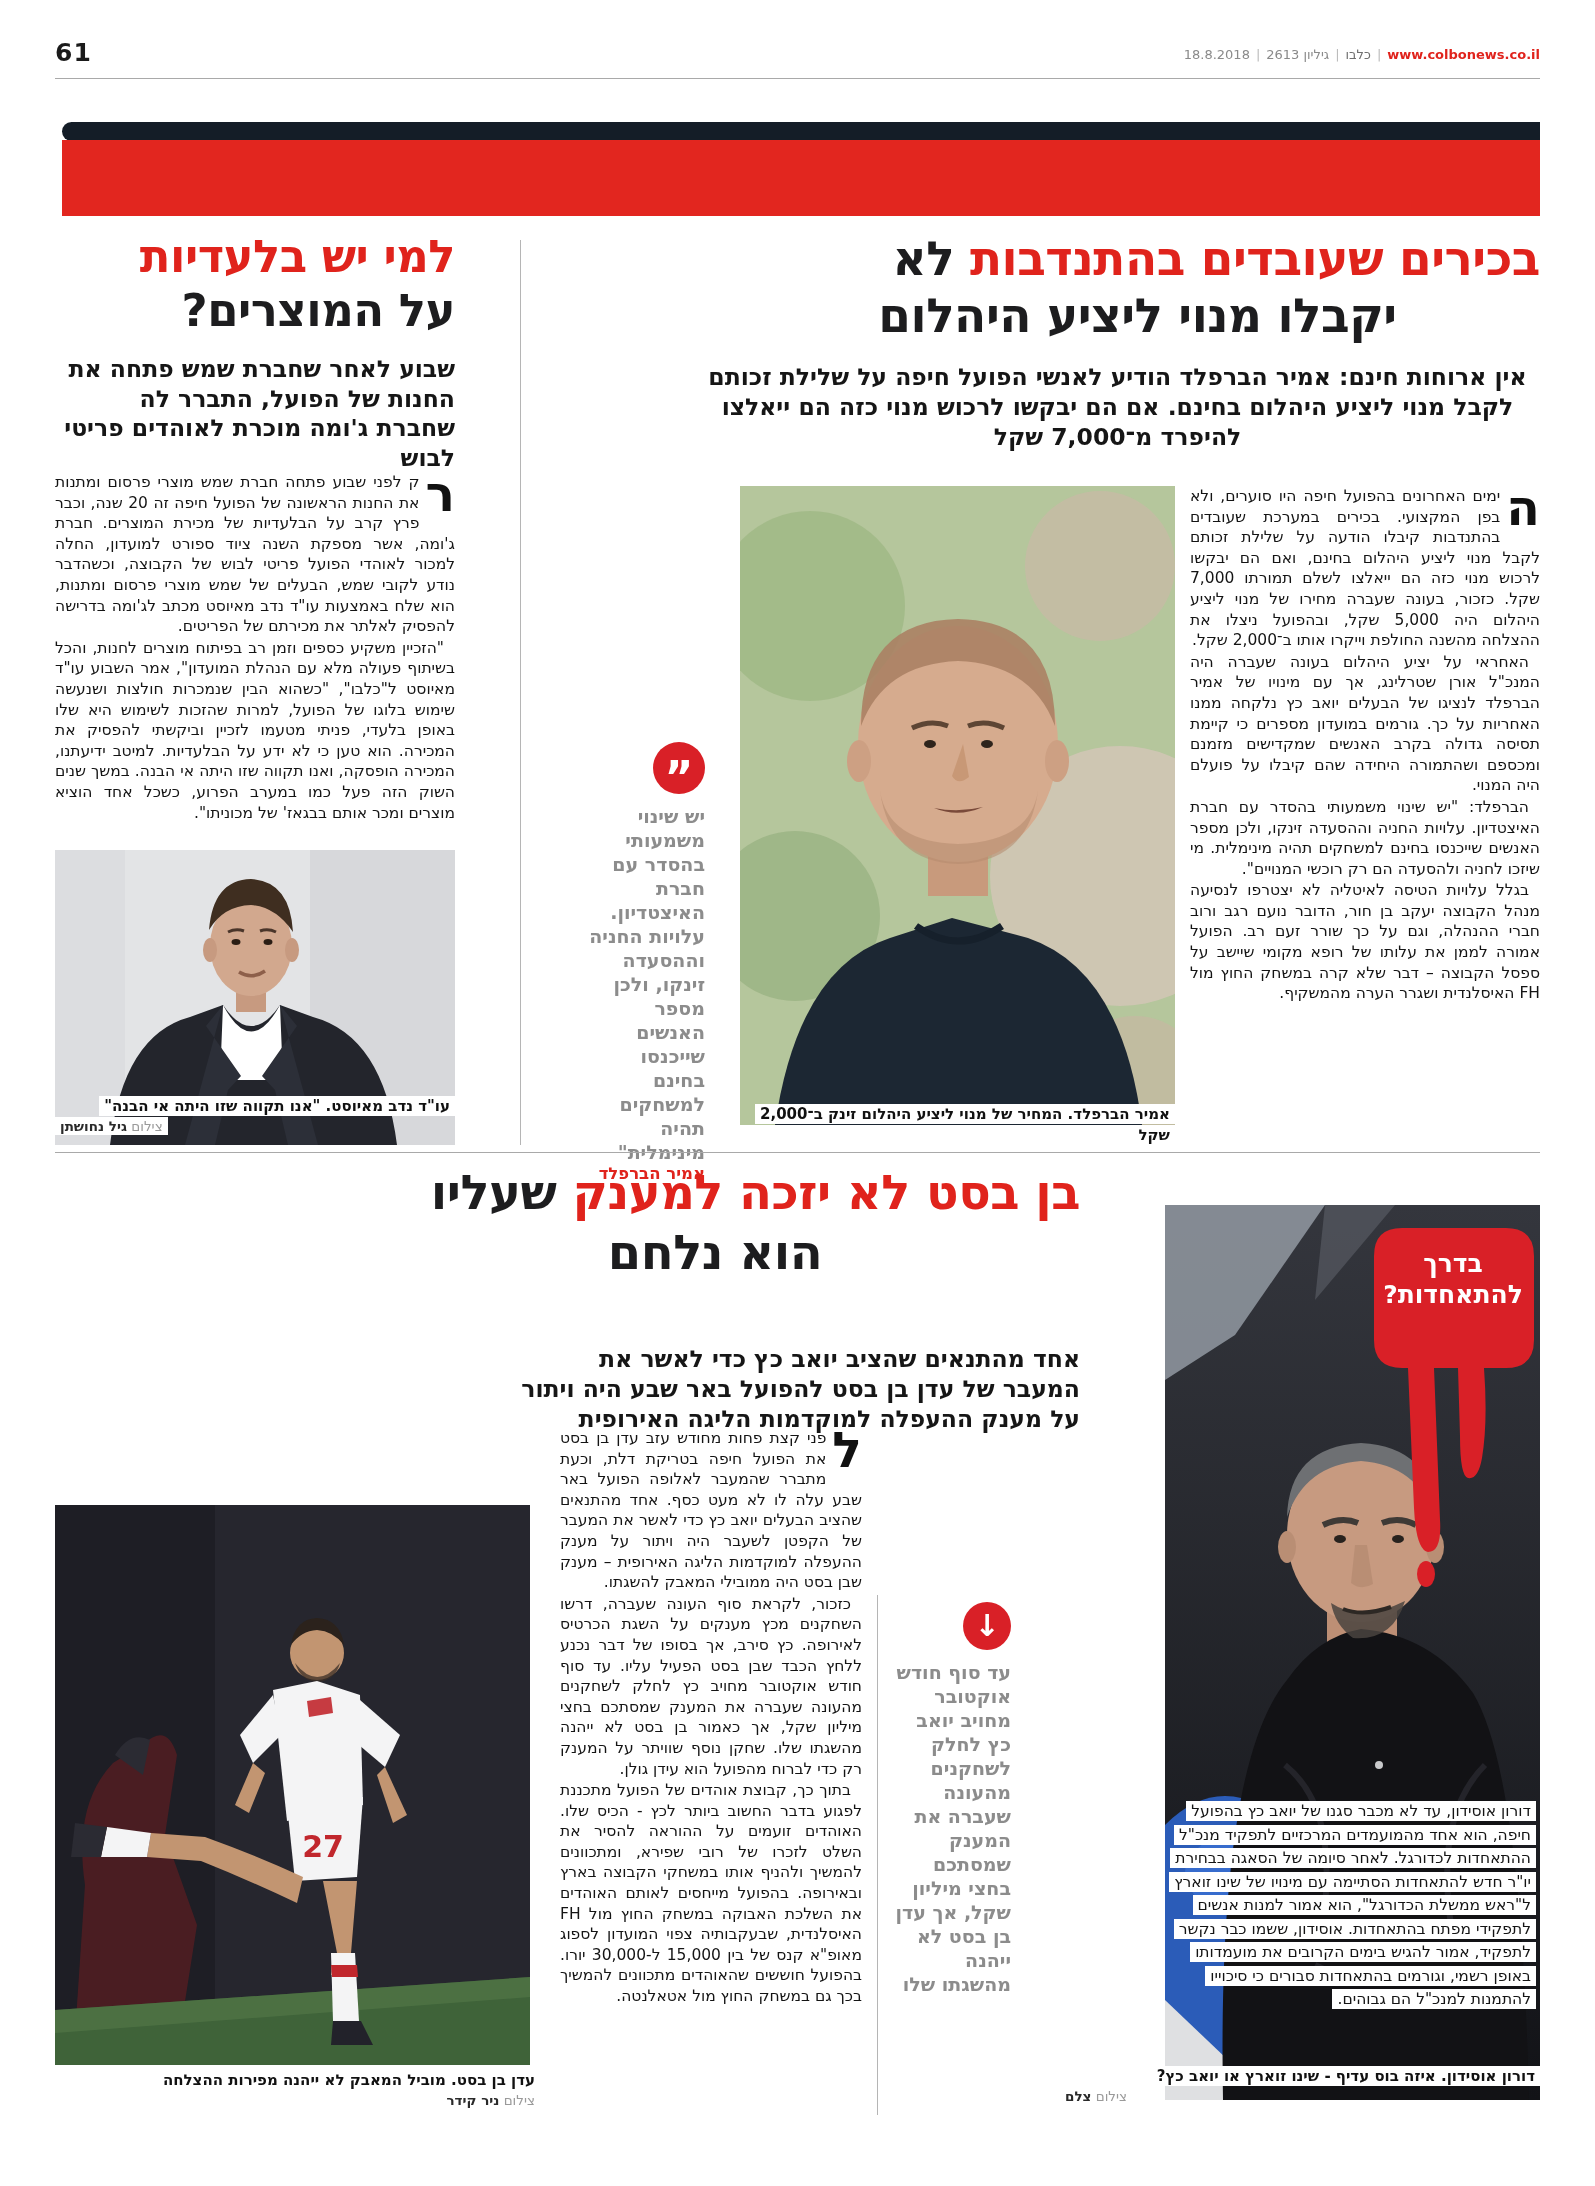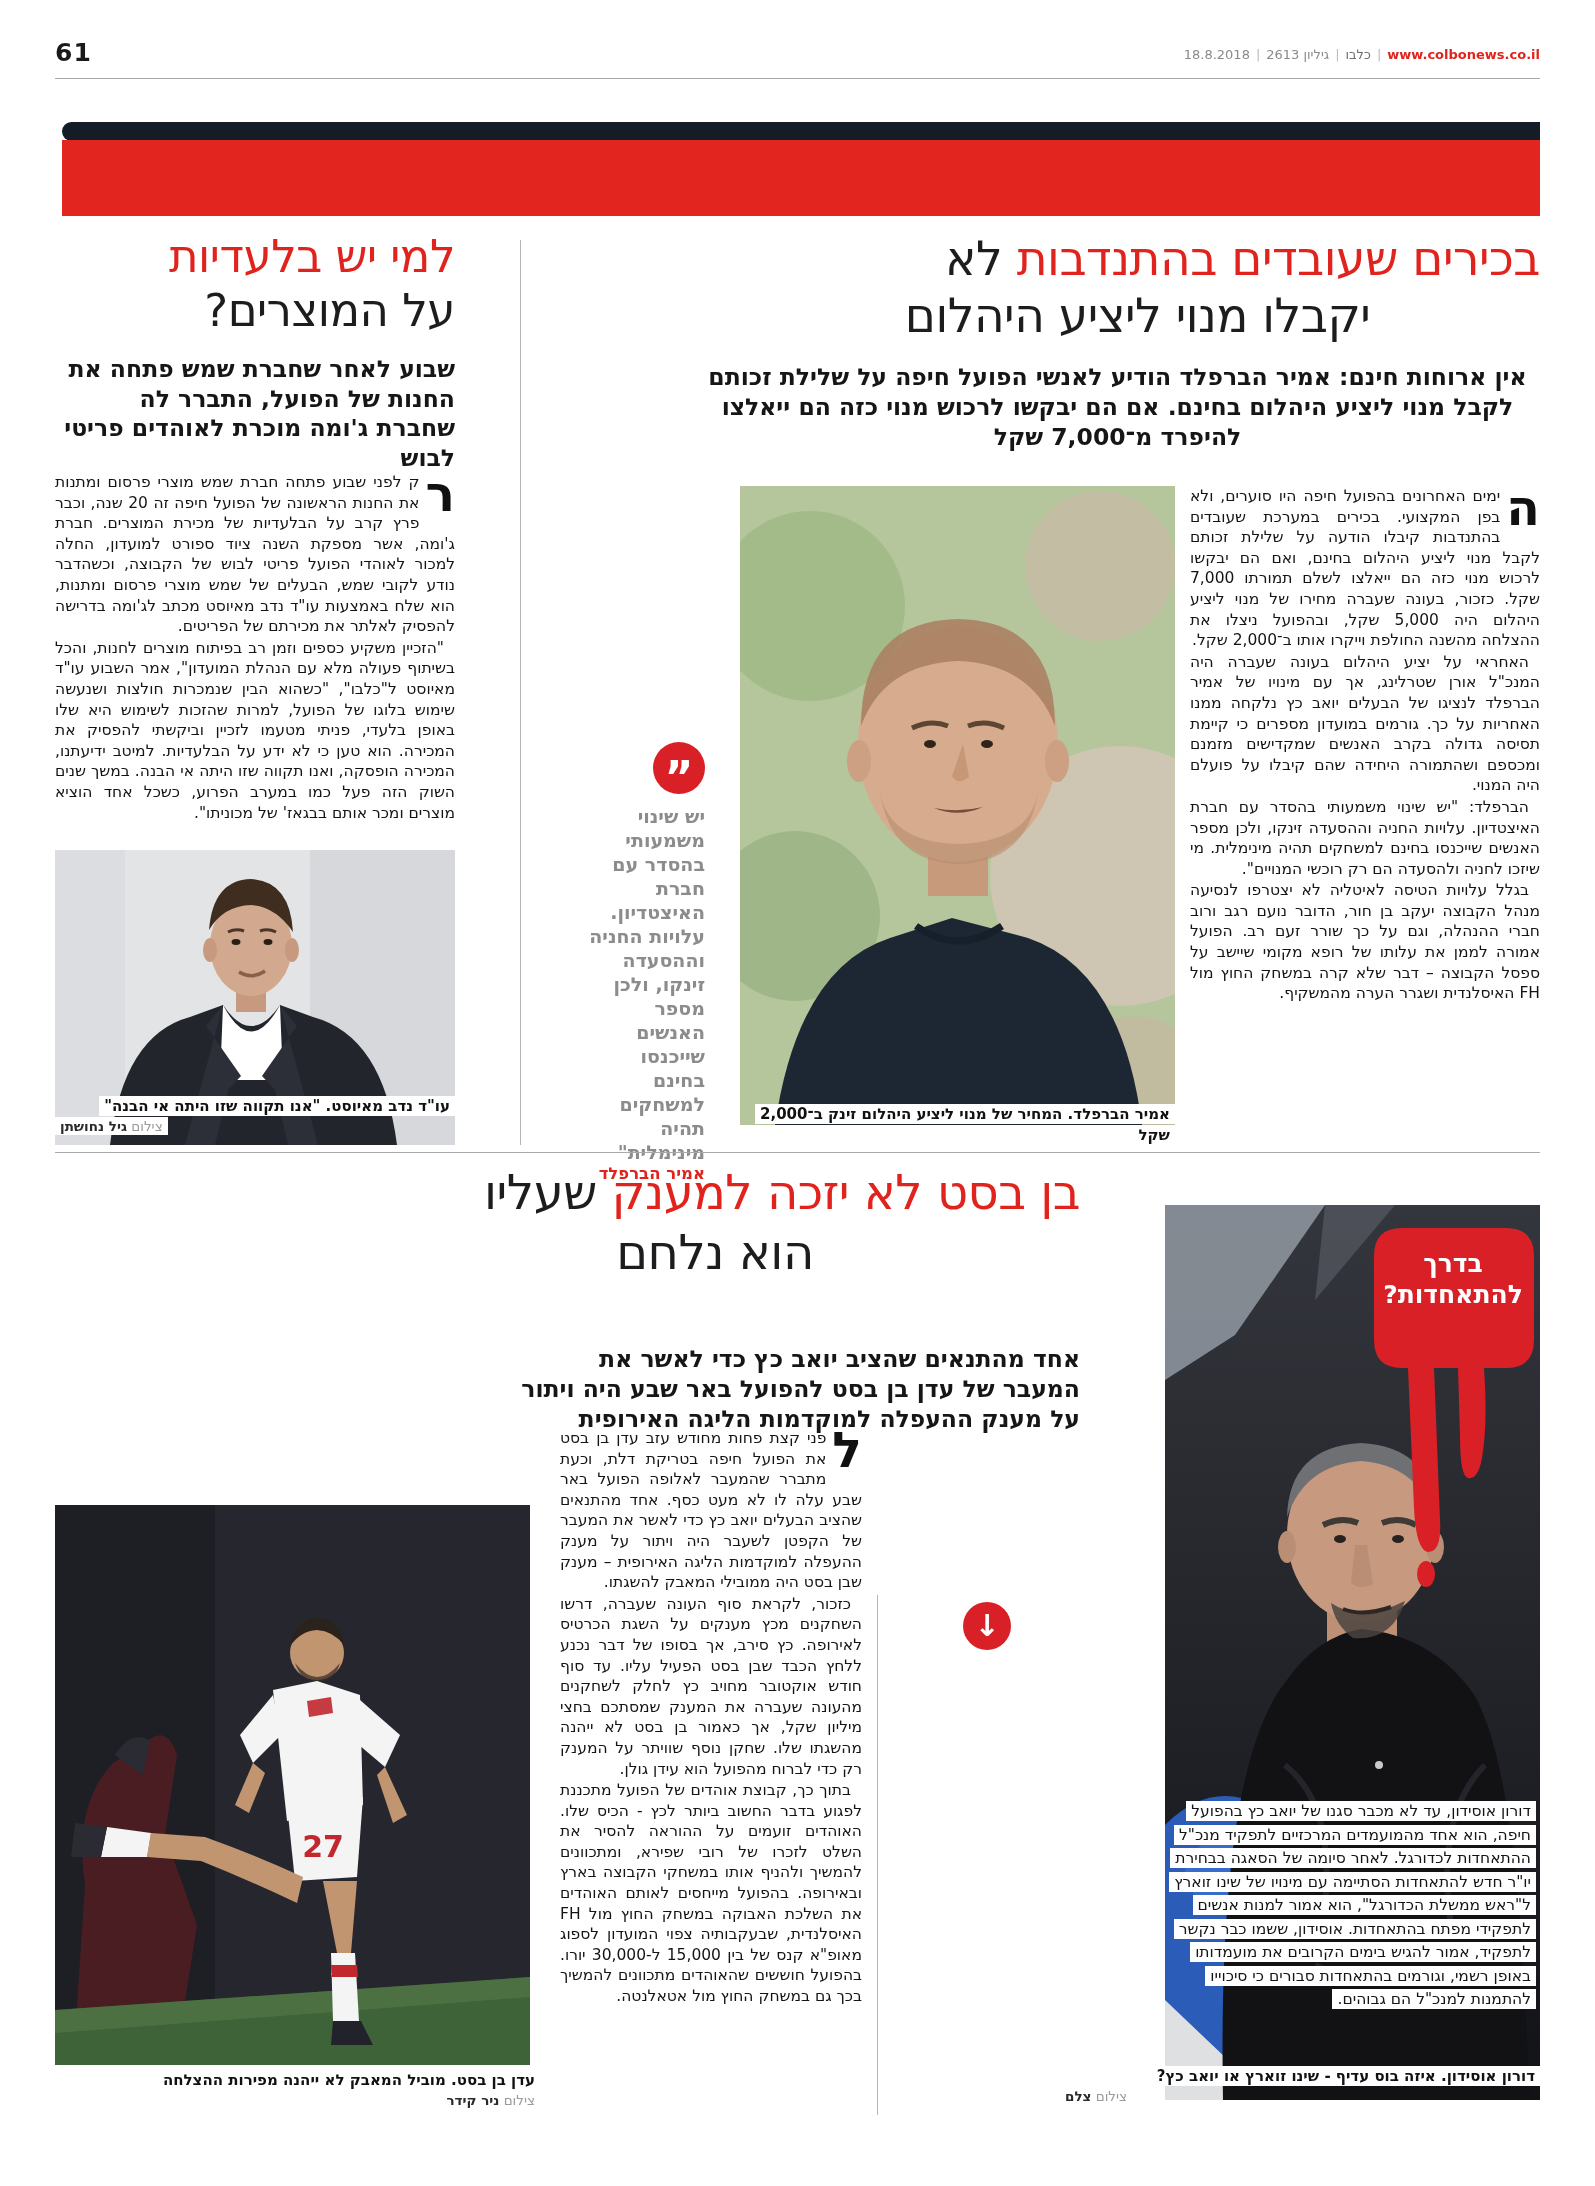--- a/index.html
+++ b/index.html
@@ -15,21 +15,21 @@
   .meta .sep{margin:0 6px;color:#bbb}
   .meta .dark{color:#6f6f6f}
   .rule-h{background:#a9a9a9;height:1px}
   .rule-v{background:#b5b5b5;width:1px}
 
   
   .banner-navy{background:#141d27;border-radius:16px 0 0 16px}
   .banner-red{background:#e2261f}
 
   
-  .hl{font-weight:normal;letter-spacing:-0.5px}
+  .hl{font-weight:bold;letter-spacing:-0.5px}
   .red{color:#e0231c}
   .blk{color:#1d1d1f}
   .subhead{font-weight:bold;color:#161616}
 
   
   .copy p{font-size:15.5px;line-height:20.6px;color:#141414;text-align:justify}
   .copy p + p{text-indent:11px;margin-top:1px}
   .dc{float:right;font-size:49px;line-height:40px;font-weight:bold;color:#111;padding-left:6px;padding-top:3px}
   .dc:empty{display:none}
 
@@ -162,20 +162,21 @@
     <p><span class="dc">ל</span><span>פני קצת פחות מחודש עזב עדן בן בסט את הפועל חיפה בטריקת דלת, וכעת מתברר שהמעבר לאלופה הפועל באר שבע עלה לו לא מעט כסף. אחד מהתנאים שהציב הבעלים יואב כץ כדי לאשר את המעבר של הקפטן לשעבר היה ויתור על מענק ההעפלה למוקדמות הליגה האירופית – מענק שבן בסט היה ממובילי המאבק להשגתו.</span></p>
     <p><span>כזכור, לקראת סוף העונה שעברה, דרשו השחקנים מכץ מענקים על השגת הכרטיס לאירופה. כץ סירב, אך בסופו של דבר נכנע ללחץ הכבד שבן בסט הפעיל עליו. עד סוף חודש אוקטובר מחויב כץ לחלק לשחקנים מהעונה שעברה את המענק שמסתכם בחצי מיליון שקל, אך כאמור בן בסט לא ייהנה מהשגתו שלו. שחקן נוסף שוויתר על המענק רק כדי לברוח מהפועל הוא עידן גולן.</span></p>
     <p><span>בתוך כך, קבוצת אוהדים של הפועל מתכננת לפגוע בדבר החשוב ביותר לכץ - הכיס שלו. האוהדים זועמים על ההוראה להסיר את השלט לזכרו של רובי שפירא, ומתכוונים להמשיך ולהניף אותו במשחקי הקבוצה בארץ ובאירופה. בהפועל מייחסים לאותם האוהדים את השלכת האבוקה במשחק החוץ מול FH האיסלנדית, שבעקבותיה צפוי המועדון לספוג מאופ"א קנס של בין 15,000 ל-30,000 יורו. בהפועל חוששים שהאוהדים מתכוונים להמשיך בכך גם במשחק החוץ מול אטאלנטה.</span></p>
   </div>
 
   <div class="abs rule-v" style="left:877px;top:1595px;height:520px"></div>
   <div class="abs" style="left:893px;width:118px;top:1602px">
     <div class="qcircle" style="width:48px;height:48px">
         <span class="aglyph">↓</span>
       </div>
+    <div class="qtext">עד סוף חודש אוקטובר מחויב יואב כץ לחלק לשחקנים מהעונה שעברה את המענק שמסתכם בחצי מיליון שקל, אך עדן בן בסט לא ייהנה מהשגתו שלו</div>
   </div>
 
   <svg class="abs photo" style="left:55px;top:1505px" width="475" height="560" viewBox="0 0 475 560">
     <rect width="475" height="560" fill="#26262e"></rect>
     <rect width="160" height="560" fill="#1e1e25"></rect>
     <path d="M18,560 L30,380 Q18,300 58,258 L90,238 Q112,218 122,250 L110,330 L142,420 L120,560 Z" fill="#4a1d22"></path>
     <path d="M60,250 Q75,225 95,235 L88,270 Z" fill="#2b2b33"></path>
     <path d="M0,505 L475,472 L475,560 L0,560 Z" fill="#3f6339"></path>
     <path d="M0,505 L475,472 L475,492 L0,528 Z" fill="#557a4a" opacity="0.6"></path>
     <circle cx="262" cy="148" r="27" fill="#c29571"></circle>

